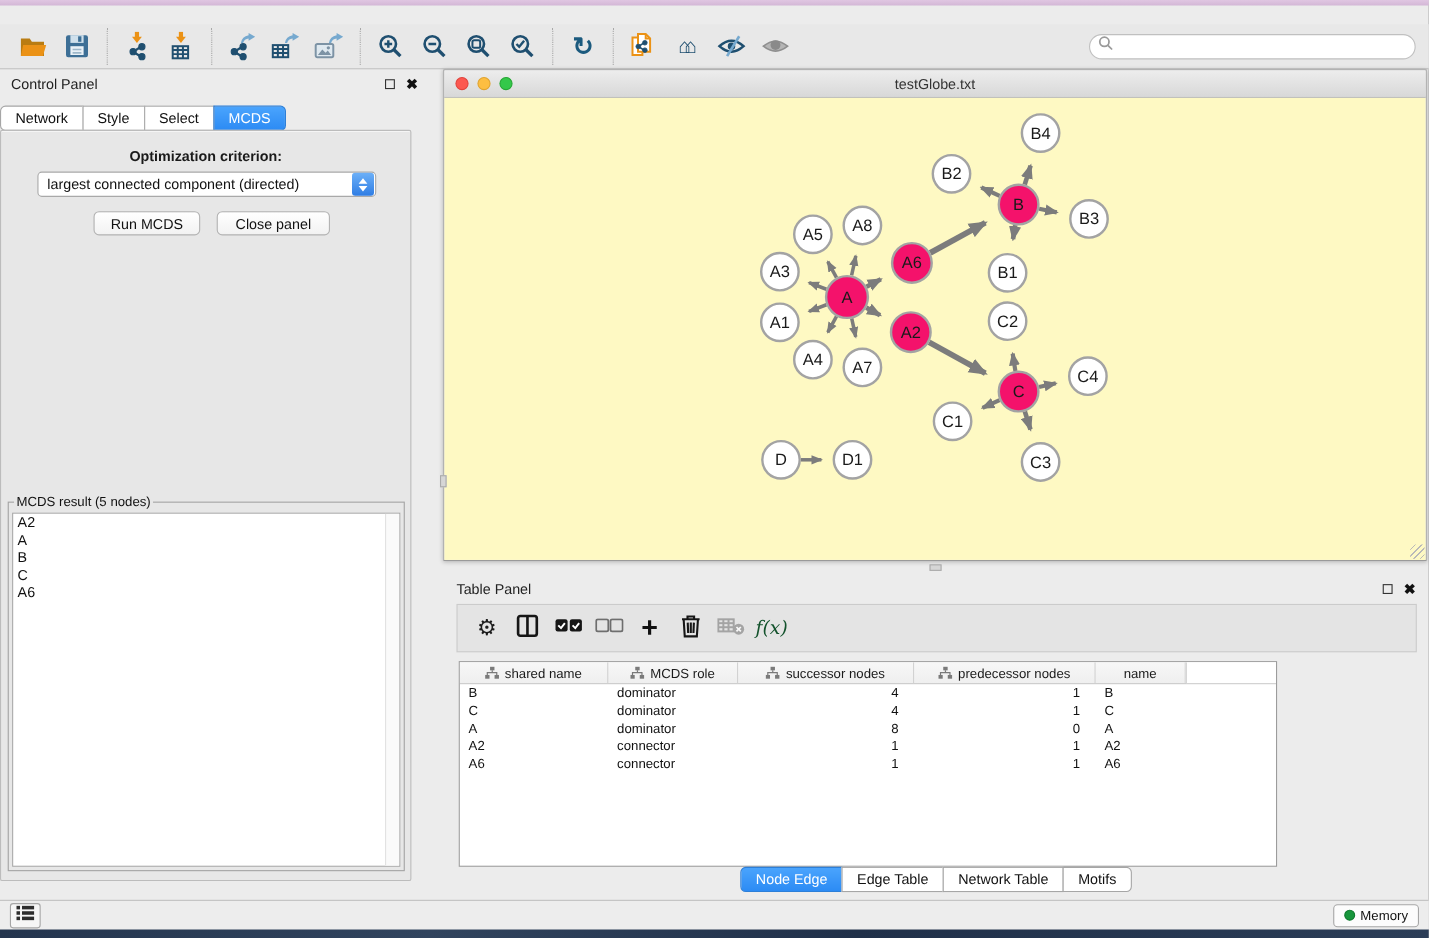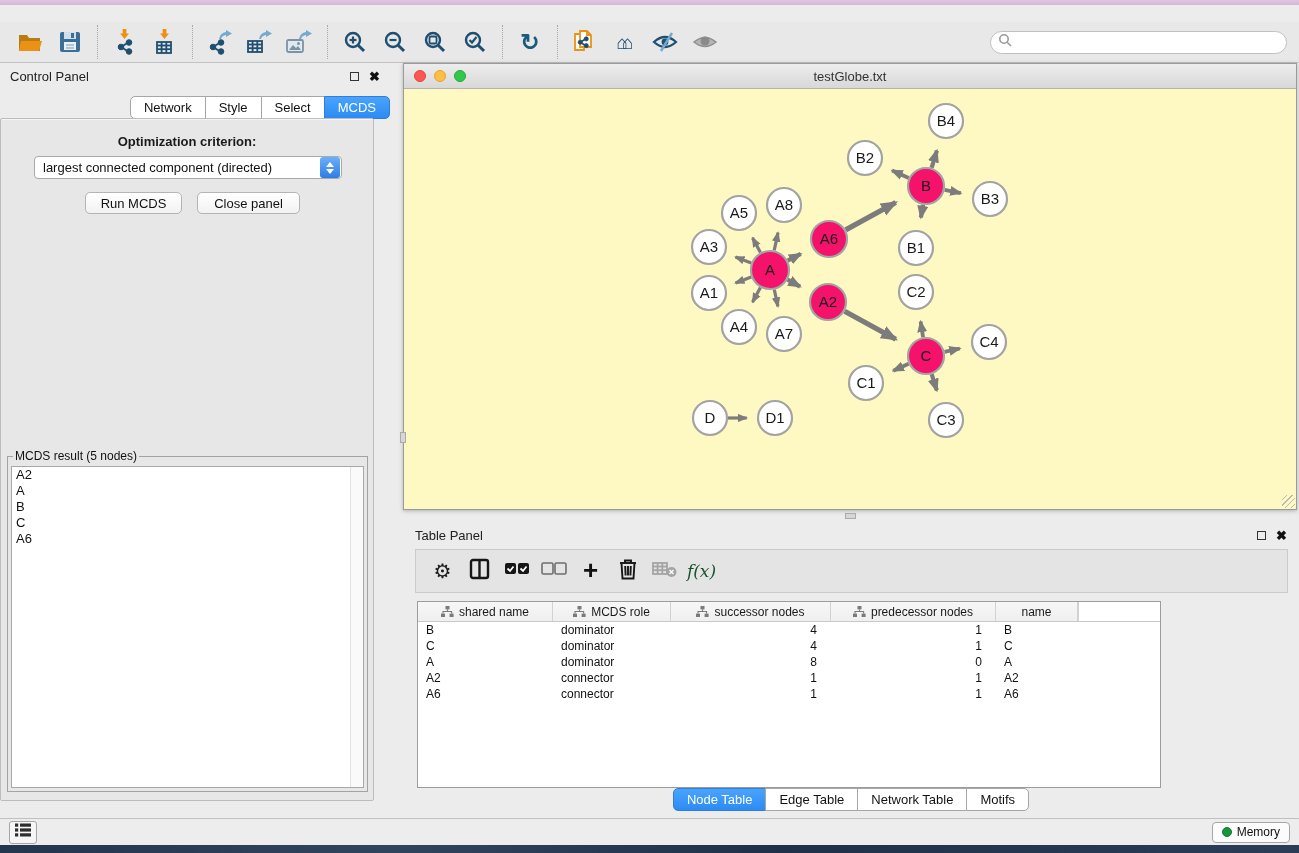--- a/index.html
+++ b/index.html
@@ -34,21 +34,21 @@
                border:1px solid #c0c0c0;border-radius:12px;margin-right:6px;padding-left:7px;}
   #search-input{border:none;outline:none;flex:1;font-size:12px;background:transparent;font-family:"Liberation Sans",sans-serif;}
 
   
   #control-panel{left:0;top:63px;width:390px;height:755px;}
   .panel-header{height:26px;display:flex;align-items:center;padding:0 10px;}
   .panel-title{font-size:13px;color:#222;flex:1;}
   .panel-hdr-icons{display:flex;gap:10px;align-items:center;}
   .float-icon{width:9px;height:9px;border:1.5px solid #333;display:inline-block;cursor:pointer;}
   .close-icon{font-size:13px;font-weight:bold;color:#111;cursor:pointer;line-height:1;}
-  #cp-tabs{position:absolute;left:0;top:33px;width:390px;display:flex;justify-content:flex-end;}
+  #cp-tabs{position:absolute;left:0;top:33px;width:390px;display:flex;justify-content:flex-start;}
   .seg{display:inline-flex;}
   .seg-tab{font-size:13px;padding:3px 13px;background:#fff;border:1px solid #a6a6a6;margin-left:-1px;
            color:#111;cursor:pointer;line-height:15px;}
   .seg-tab:first-child{border-radius:5px 0 0 5px;margin-left:0;}
   .seg-tab:last-child{border-radius:0 5px 5px 0;}
   .seg-tab.active{background:linear-gradient(#4aa4fd,#2c8bf4);border-color:#2d7fd8;color:#fff;}
   #cp-box{position:absolute;left:0;top:55px;width:374px;height:683px;background:#e7e7e7;
           border:1px solid #bcbcbc;border-radius:2px;box-shadow:inset 0 1px 0 #f5f5f5;}
   #opt-label{position:absolute;left:0;top:15px;width:100%;text-align:center;font-size:13px;font-weight:bold;color:#1a1a1a;}
   #criterion-select{position:absolute;left:33px;top:37px;width:308px;height:23px;background:#fff;
@@ -681,21 +681,21 @@
             <div class="nt-cell" style="width: 135px; text-align: left; padding: 0px 0px 0px 8px;">A6</div>
             <div class="nt-cell" style="width: 118px; text-align: left; padding: 0px 0px 0px 8px;">connector</div>
             <div class="nt-cell" style="width: 160px; text-align: right; padding: 0px 14px 0px 0px;">1</div>
             <div class="nt-cell" style="width: 165px; text-align: right; padding: 0px 14px 0px 0px;">1</div>
             <div class="nt-cell" style="width: 82px; text-align: left; padding: 0px 0px 0px 8px;">A6</div>
           </div>
         </div>
     </div>
     <div id="tp-tabs">
         <div class="seg" id="tp-tabs-seg">
-          <div class="seg-tab active">Node Table</div>
+          <div class="seg-tab active">Node Edge</div>
           <div class="seg-tab">Edge Table</div>
           <div class="seg-tab">Network Table</div>
           <div class="seg-tab">Motifs</div>
         </div>
       </div>
   </div>
 
   <div id="status-bar" class="abs">
     <div id="list-btn">
       <span id="list-icon-slot"><svg width="18" height="16" viewBox="0 0 18 16">

